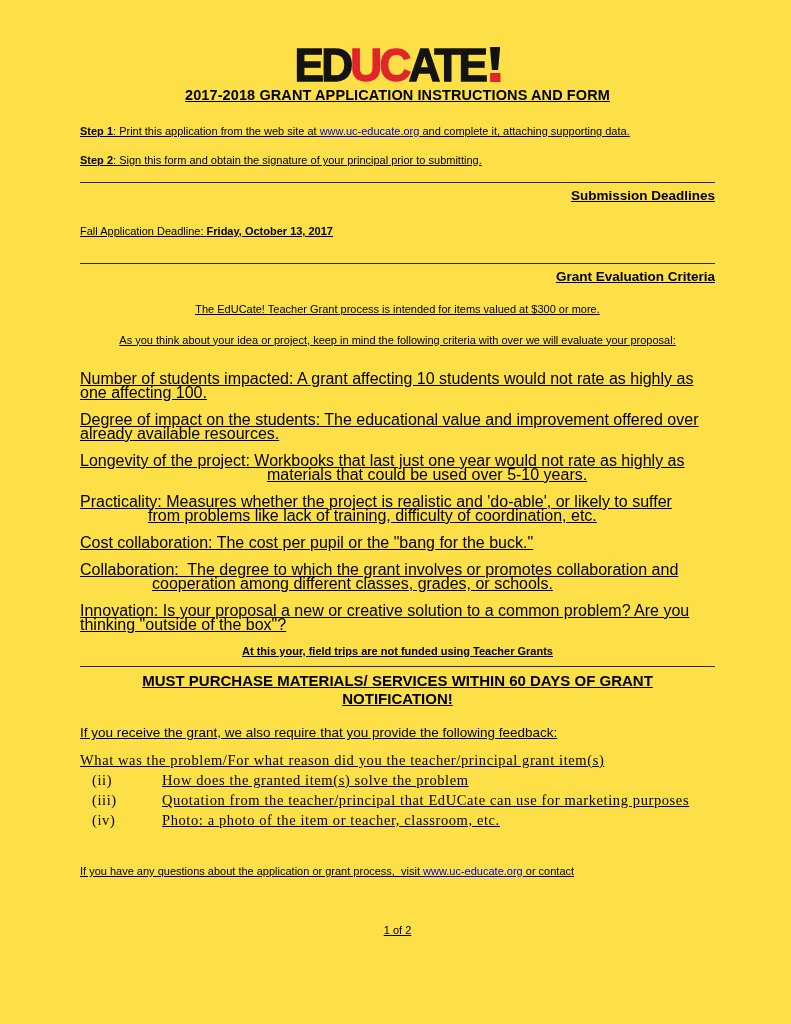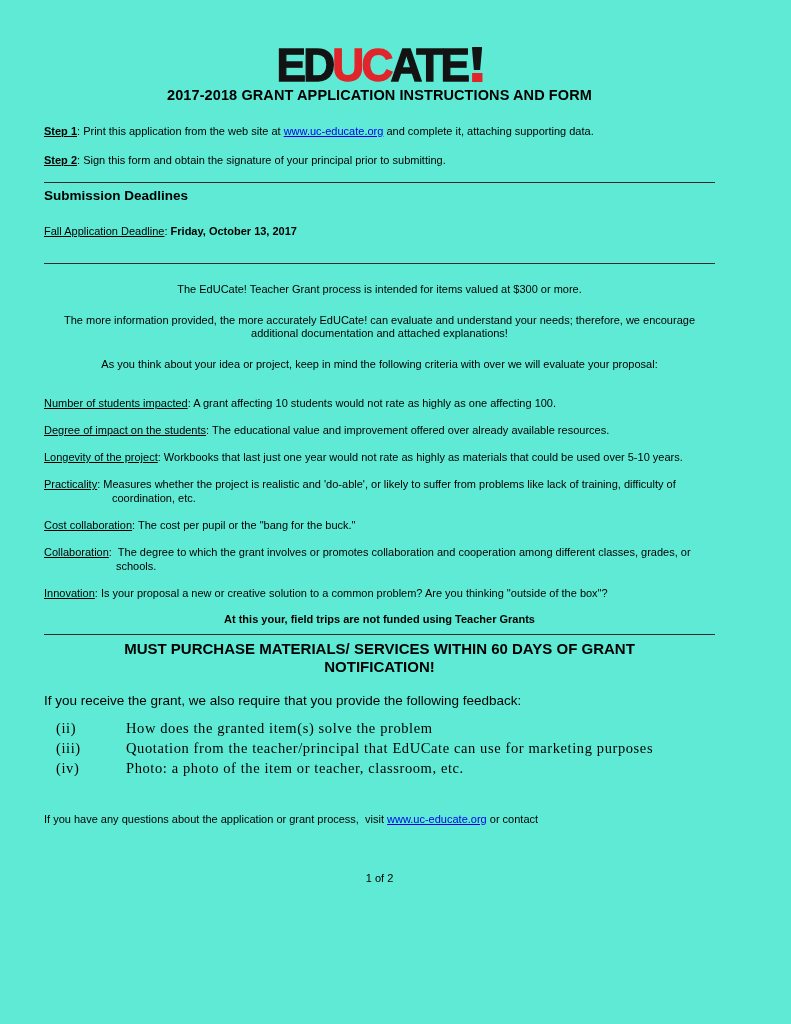--- a/index.html
+++ b/index.html
@@ -1,51 +1,51 @@
 <!DOCTYPE html>
 <html><head>
 <meta charset="utf-8">
 <style>
   * { box-sizing: border-box; }
   html, body { margin: 0; padding: 0; background: #ffffff; }
   .page {
     width: 791px; height: 1024px; margin: 0 auto; position: relative;
     font-family: "Liberation Sans", sans-serif; color: #000;
-    padding: 45px 76px 0 44px; overflow: hidden; background: #5eead4;
+    padding: 45px 76px 0 80px; overflow: hidden; background: #fde047; text-decoration: underline;
   }
   
   .logo { text-align: center; line-height: 1; margin-bottom: 2px; }
   .logo-inner {
     display: inline-block; transform: scaleX(0.94); transform-origin: center;
     font-weight: bold; font-size: 47px; letter-spacing: -3px;
     -webkit-text-stroke: 1.3px currentColor; line-height: 40px;
   }
   .lg-black { color: #131313; }
   .lg-red { color: #e2242b; -webkit-text-stroke: 1.3px #e2242b; }
   .bang { display: inline-block; position: relative; width: 13px; height: 35px; margin-left: 4px; vertical-align: -1px; }
   .bang-bar { position: absolute; top: 0; left: 1px; width: 11px; height: 23px; background: #131313; clip-path: polygon(0 0, 100% 0, 80% 100%, 20% 100%); }
   .bang-dot { position: absolute; bottom: 0; left: 1px; width: 11px; height: 9px; background: #e2242b; }
   
   .title { font-size: 14.5px; font-weight: bold; text-align: center; margin: 0 0 21px 0; letter-spacing: 0.1px; }
-  .section-h { font-size: 13.5px; font-weight: bold; text-align: left; margin: 5px 0 0 0; }
+  .section-h { font-size: 13.5px; font-weight: bold; text-align: right; margin: 5px 0 0 0; }
   
   .step { font-size: 11px; line-height: 14px; margin: 0 0 15px 0; padding-left: 36px; text-indent: -36px; }
   .step:last-of-type { margin-bottom: 0; }
   .step-label { font-weight: bold; text-decoration: underline; }
   .u { text-decoration: underline; }
   .link { color: #0000e8; text-decoration: underline; cursor: pointer; }
   .rule { border: 0; border-top: 1.2px solid #2a2a2a; margin: 0; }
   .rule-1 { margin-top: 9px; }
   .rule-2 { margin-top: 25px; }
   .rule-3 { margin-top: 9px; }
   .deadline { font-size: 11px; line-height: 14px; margin: 21px 0 0 0; }
   .intro { font-size: 11px; line-height: 13.5px; text-align: center; margin: 17px 18px 0 18px; }
   .intro-first { margin-top: 19px; }
   .crit-list { margin-top: 25px; }
-  .crit { font-size: 11px; line-height: 14px; margin: 0 15px 13px 0; }
+  .crit { font-size: 16px; line-height: 14px; margin: 0 15px 13px 0; }
   .hang-187 { padding-left: 187px; text-indent: -187px; }
   .hang-68 { padding-left: 68px; text-indent: -68px; }
   .hang-72 { padding-left: 72px; text-indent: -72px; }
   .field-note { font-size: 11px; font-weight: bold; text-align: center; margin: 0; }
   .must { font-size: 15px; font-weight: bold; text-align: center; line-height: 17.5px; margin: 5px auto 0 auto; max-width: 580px; }
   .fb-intro { font-size: 13.5px; margin: 18px 0 0 0; }
   .fb-list { margin-top: 10px; }
   .fb-row { font-family: "Liberation Serif", serif; font-size: 14.5px; letter-spacing: 0.6px; line-height: 20px; margin: 0; }
   .fb-num { display: inline-block; width: 70px; margin-left: 12px; }
   .fb-num:empty { display: none; }
@@ -70,23 +70,23 @@
 
 
   <hr class="rule rule-1">
 
   <h2 class="section-h">Submission Deadlines</h2>
 
   <p class="deadline"><span class="u">Fall Application Deadline</span><span>: </span><b>Friday, October 13, 2017</b></p>
 
   <hr class="rule rule-2">
 
+  <h2 class="section-h">Grant Evaluation Criteria</h2>
 
   <p class="intro intro-first">The EdUCate! Teacher Grant process is intended for items valued at $300 or more.</p>
-  <p class="intro">The more information provided, the more accurately EdUCate! can evaluate and understand your needs; therefore, we encourage additional documentation and attached explanations!</p>
   <p class="intro">As you think about your idea or project, keep in mind the following criteria with over we will evaluate your proposal:</p>
 
   <div class="crit-list">
     <p class="crit"><span class="u">Number of students impacted</span><span>: A grant affecting 10 students would not rate as highly as one affecting 100.</span></p>
     <p class="crit"><span class="u">Degree of impact on the students</span><span>: The educational value and improvement offered over already available resources.</span></p>
     <p class="crit hang-187"><span class="u">Longevity of the project</span><span>: Workbooks that last just one year would not rate as highly as materials that could be used over 5-10 years.</span></p>
     <p class="crit hang-68"><span class="u">Practicality</span><span>: Measures whether the project is realistic and 'do-able', or likely to suffer from problems like lack of training, difficulty of coordination, etc.</span></p>
     <p class="crit"><span class="u">Cost collaboration</span><span>: The cost per pupil or the "bang for the buck."</span></p>
     <p class="crit hang-72"><span class="u">Collaboration</span><span>:&nbsp; The degree to which the grant involves or promotes collaboration and cooperation among different classes, grades, or schools.</span></p>
     <p class="crit"><span class="u">Innovation</span><span>: Is your proposal a new or creative solution to a common problem? Are you thinking "outside of the box"?</span></p>
@@ -94,20 +94,21 @@
 
   <p class="field-note">At this your, field trips are not funded using Teacher Grants</p>
 
   <hr class="rule rule-3">
 
   <p class="must">MUST PURCHASE MATERIALS/ SERVICES WITHIN 60 DAYS OF GRANT NOTIFICATION!</p>
 
   <p class="fb-intro">If you receive the grant, we also require that you provide the following feedback:</p>
 
   <div class="fb-list">
+    <p class="fb-row"><span>What was the problem/For what reason did you the teacher/principal grant item(s)</span></p>
     <p class="fb-row"><span class="fb-num">(ii)</span><span>How does the granted item(s) solve the problem</span></p>
     <p class="fb-row"><span class="fb-num">(iii)</span><span>Quotation from the teacher/principal that EdUCate can use for marketing purposes</span></p>
     <p class="fb-row"><span class="fb-num">(iv)</span><span>Photo: a photo of the item or teacher, classroom, etc.</span></p>
   </div>
 
   <div class="footer-block">
     <p class="footer-line"><span>If you have any questions about the application or grant process, &nbsp;visit </span><a class="link">www.uc-educate.org</a><span> or contact</span></p>
   </div>
 
   <p class="pageno">1 of 2</p>

